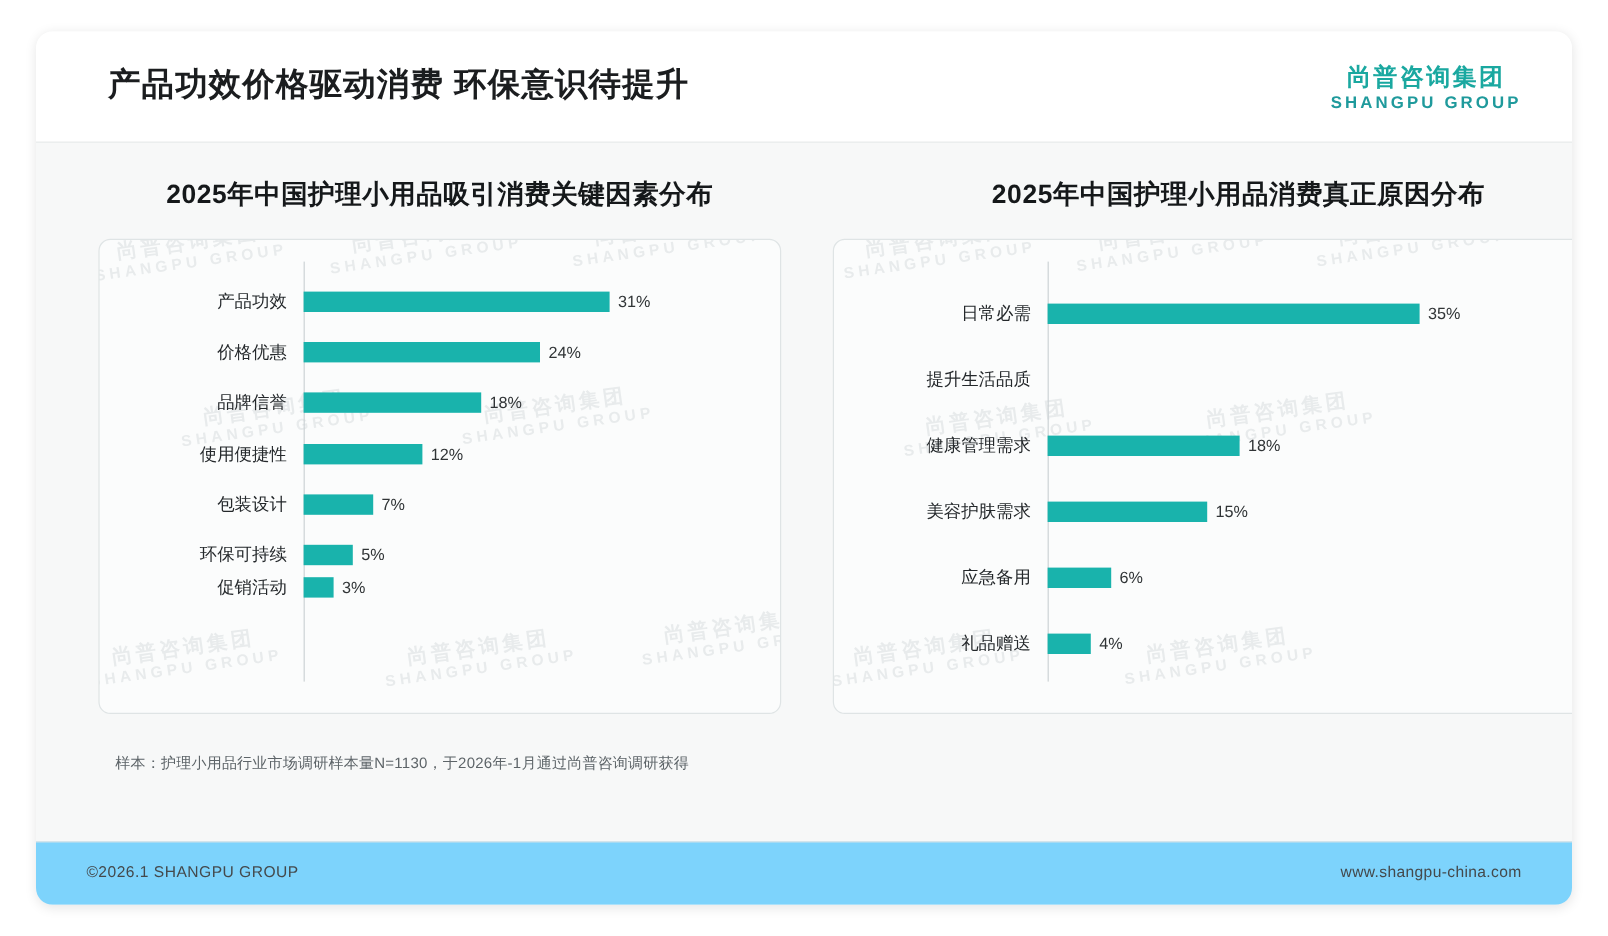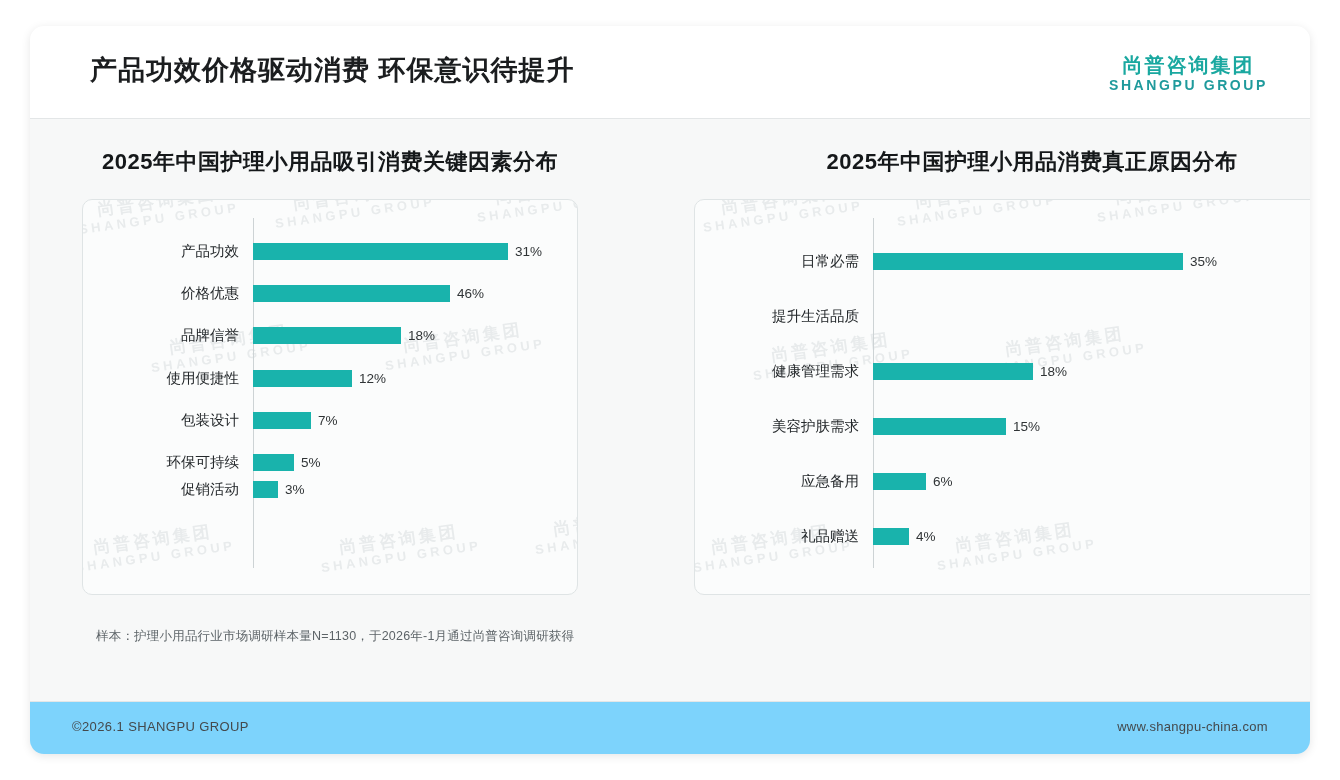--- a/index.html
+++ b/index.html
@@ -63,21 +63,21 @@
   
   .content {
     position: relative;
     height: 580px;
     background: #f7f8f8;
   }
   .panel {
     position: absolute;
     top: 28px;
   }
-  .panel.left  { left: 52px;  width: 496px; }
+  .panel.left  { left: 52px;  width: 569px; }
   .panel.right { left: 664px; width: 676px; }
 
   .panel-title {
     font-size: 22px;
     font-weight: bold;
     color: #15181a;
     letter-spacing: 0.5px;
     text-align: center;
     margin-bottom: 22px;
     white-space: nowrap;
@@ -246,21 +246,21 @@
             <div class="bar-wrap">
               <div class="bar" style="width:255px;"></div>
               <div class="bar-value">31%</div>
             </div>
           </div>
 
           <div class="bar-row" style="top:80px;">
             <div class="bar-label">价格优惠</div>
             <div class="bar-wrap">
               <div class="bar" style="width:197px;"></div>
-              <div class="bar-value">46%</div>
+              <div class="bar-value">24%</div>
             </div>
           </div>
 
           <div class="bar-row" style="top:122px;">
             <div class="bar-label">品牌信誉</div>
             <div class="bar-wrap">
               <div class="bar" style="width:148px;"></div>
               <div class="bar-value">18%</div>
             </div>
           </div>

